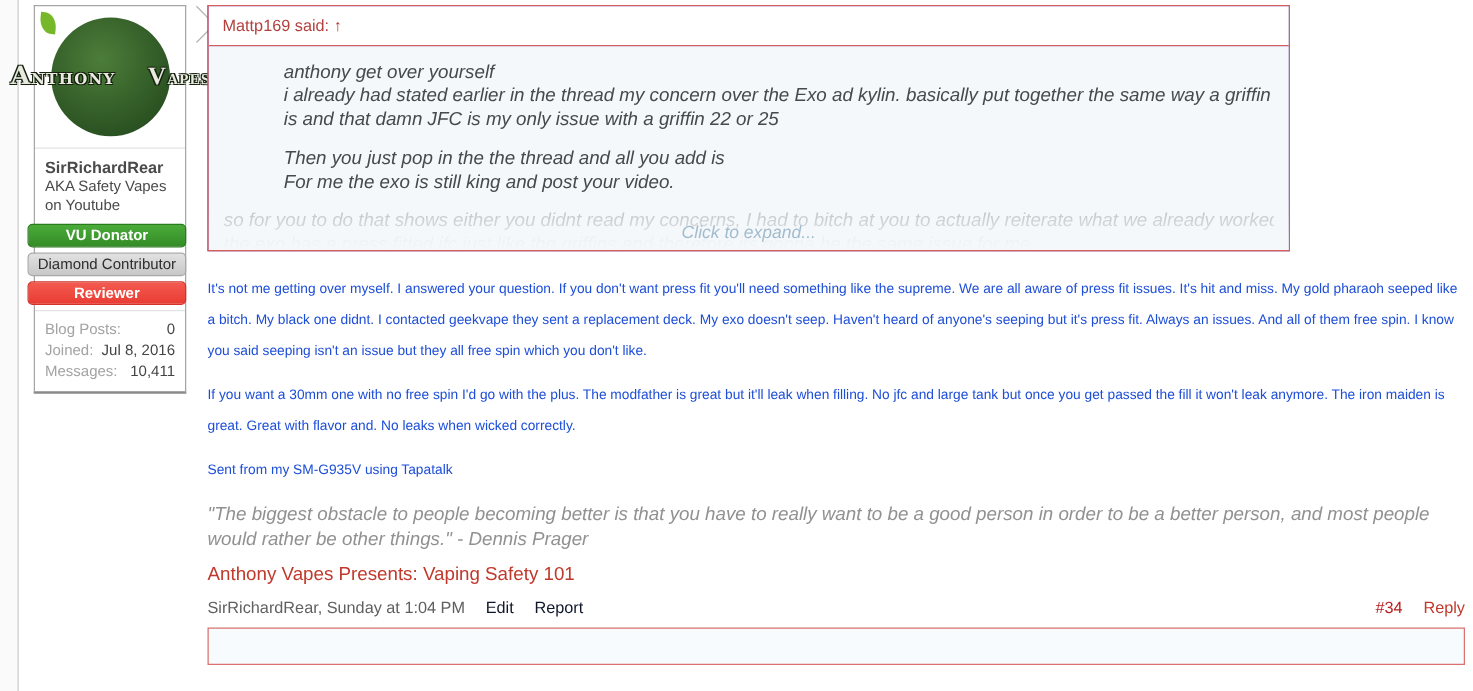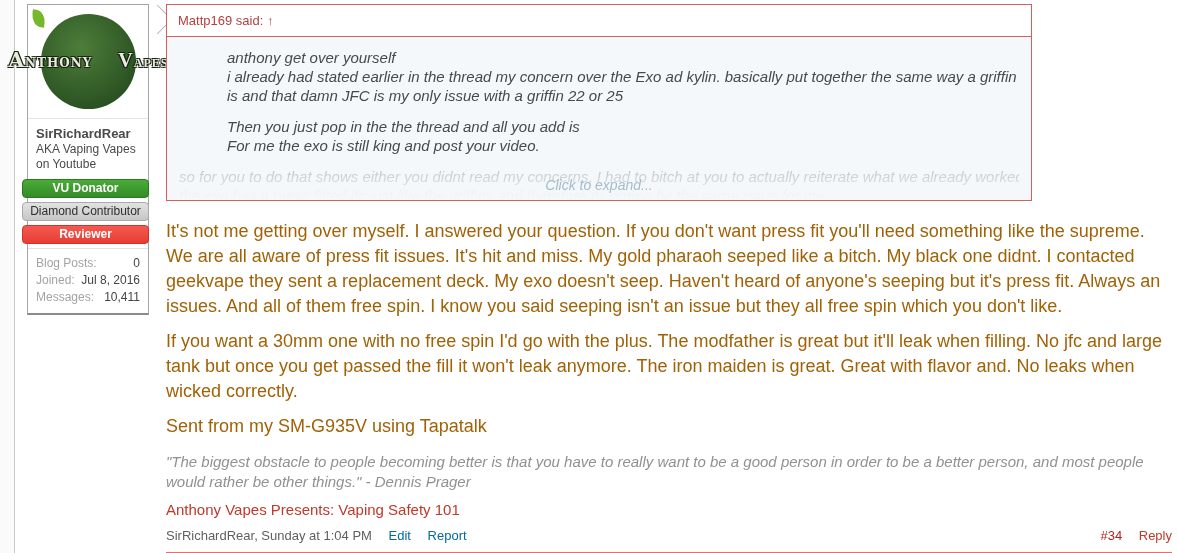--- a/index.html
+++ b/index.html
@@ -82,35 +82,35 @@
   .q-fade-overlay {
     position:absolute; left:0; right:0; bottom:0; height:42px;
     background:linear-gradient(rgba(245,248,251,0), rgba(245,248,251,.97));
     pointer-events:none;
   }
   .q-expand {
     position:absolute; left:0; right:0; bottom:5px; text-align:center;
     font-size:14px; font-style:italic; color:#a3bccd; text-decoration:none; cursor:pointer;
   }
 
-  .post-text { margin-top:18px; font-size:18px; line-height:25px; color:#a16207; }
+  .post-text { margin-top:18px; font-size:11px; line-height:25px; color:#1d4ed8; }
   .post-text p { margin-bottom:10px; }
   .post-text p:last-child { margin-bottom:0; }
 
   .signature { margin-top:13px; }
   .sig-quote { font-size:15px; font-style:italic; color:#919191; line-height:20px; }
   .sig-links { margin-top:9px; font-size:15px; line-height:17px; }
   .sig-links a { display:block; color:#c0392b; text-decoration:none; cursor:pointer; }
 
   .post-footer {
     margin-top:9px; display:flex; justify-content:space-between;
     font-size:13px; color:#5f5f5f; line-height:17px;
   }
   .pf-left a, .pf-right a { text-decoration:none; cursor:pointer; }
-  .pf-link { color:#0369a1; margin-left:13px; }
+  .pf-link { color:#0f172a; margin-left:13px; }
   .pf-num { color:#b91c1c; margin-right:13px; }
   .pf-reply { color:#c0392b; }
 
   .likes-box {
     margin-top:8px; width:1006px; height:30px;
     border:1px solid #da7370; background:#f8fbfe;
     padding:8px 14px; font-size:13px; color:#3b3b3b;
   }
 </style>
 </head>
@@ -120,21 +120,21 @@
 
 <div class="sidebar">
   <div class="avatar-wrap">
     <div class="avatar">
       <div class="avatar-line">ANTHONY</div>
       <div class="avatar-line l2">VAPES</div>
     </div>
     <div class="online-leaf"></div>
   </div>
   <div class="username">SirRichardRear</div>
-  <div class="subtitle">AKA Vaping Vapes on Youtube</div>
+  <div class="subtitle">AKA Safety Vapes on Youtube</div>
   <div class="badge badge-green">VU Donator</div>
   <div class="badge badge-gray">Diamond Contributor</div>
   <div class="badge badge-red">Reviewer</div>
   <div class="stats">
     <div class="stat-row">
       <span class="stat-label">Blog Posts:</span>
       <span class="stat-value">0</span>
     </div>
     <div class="stat-row">
       <span class="stat-label">Joined:</span>

